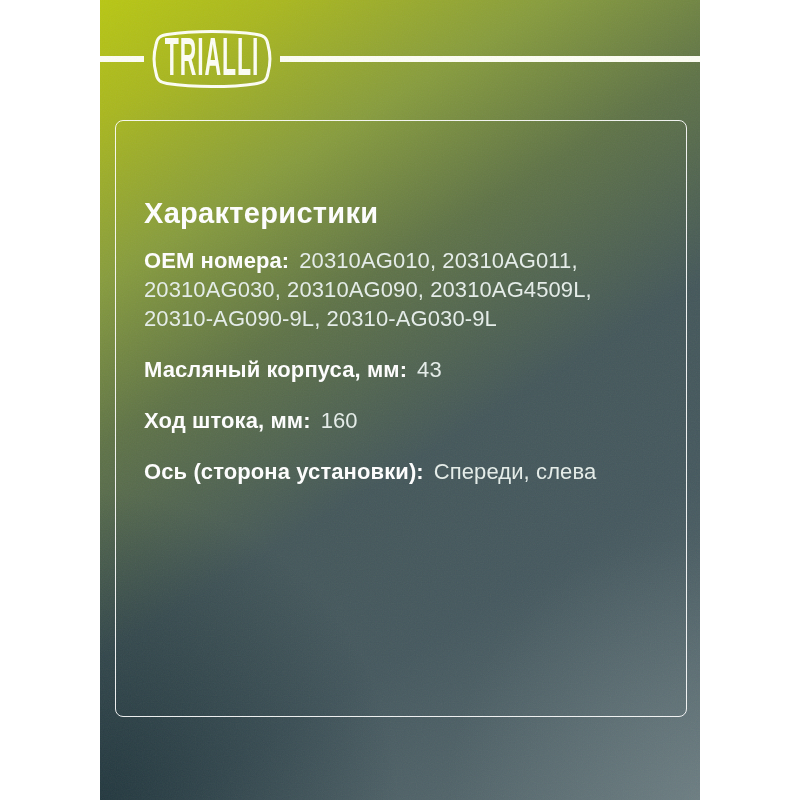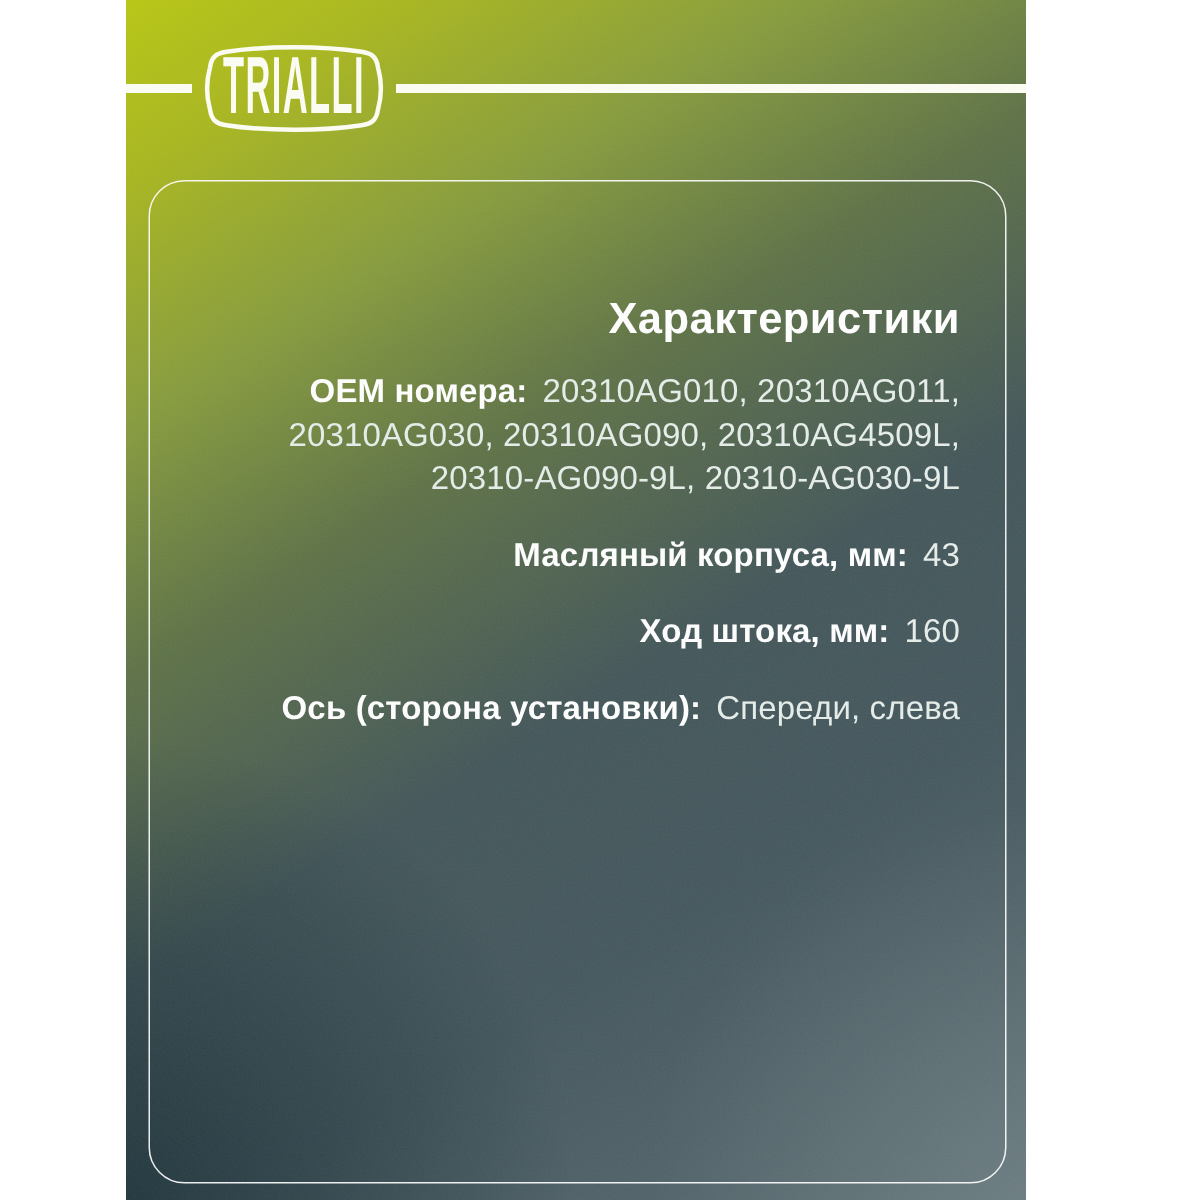--- a/index.html
+++ b/index.html
@@ -5,49 +5,48 @@
   html,body{margin:0;padding:0;background:#ffffff;}
   .page{
     position:relative;
     width:800px;height:800px;
     background:#ffffff;
     overflow:hidden;
     font-family:"Liberation Sans", sans-serif;
   }
   .strip{
     position:absolute;
-    left:84px;top:0;
+    left:100px;top:0;
     width:600px;height:800px;
     background:
       radial-gradient(80% 62% at 0% 100%, rgba(14,36,44,0.62) 0%, rgba(14,36,44,0) 62%),
       radial-gradient(70% 55% at 100% 100%, rgba(142,157,160,0.32) 0%, rgba(142,157,160,0) 60%),
       linear-gradient(148deg, #b8c713 0%, #a9b71f 10%, #879c3d 24%, #5f7347 38%, #44575a 56%, #45585e 72%, #5c6e73 100%);
-    text-align: right;
   }
   .grain{
     position:absolute;left:0;top:0;width:600px;height:800px;
     opacity:0.07;pointer-events:none;
   }
   .logo-line{
     position:absolute;
     height:6px;background:#fdfef4;
   }
   .line-left{left:0;top:56px;width:44px;}
   .line-right{left:180px;top:56px;width:420px;}
   .logo{
     position:absolute;left:51px;top:29px;
     width:122px;height:60px;
   }
   .card{
     position:absolute;
     left:15px;top:120px;
-    width:572px;height:669px;
+    width:572px;height:597px;
     box-sizing:border-box;
     border:1.5px solid rgba(255,255,255,0.92);
-    border-radius:24px;
+    border-radius:8px;
     padding:76px 30px 0 28px;
   }
   .card-title{
     margin:0 0 17px 0;
     font-size:29px;
     line-height:32px;
     font-weight:700;
     letter-spacing:0.3px;
     color:#ffffff;
   }

